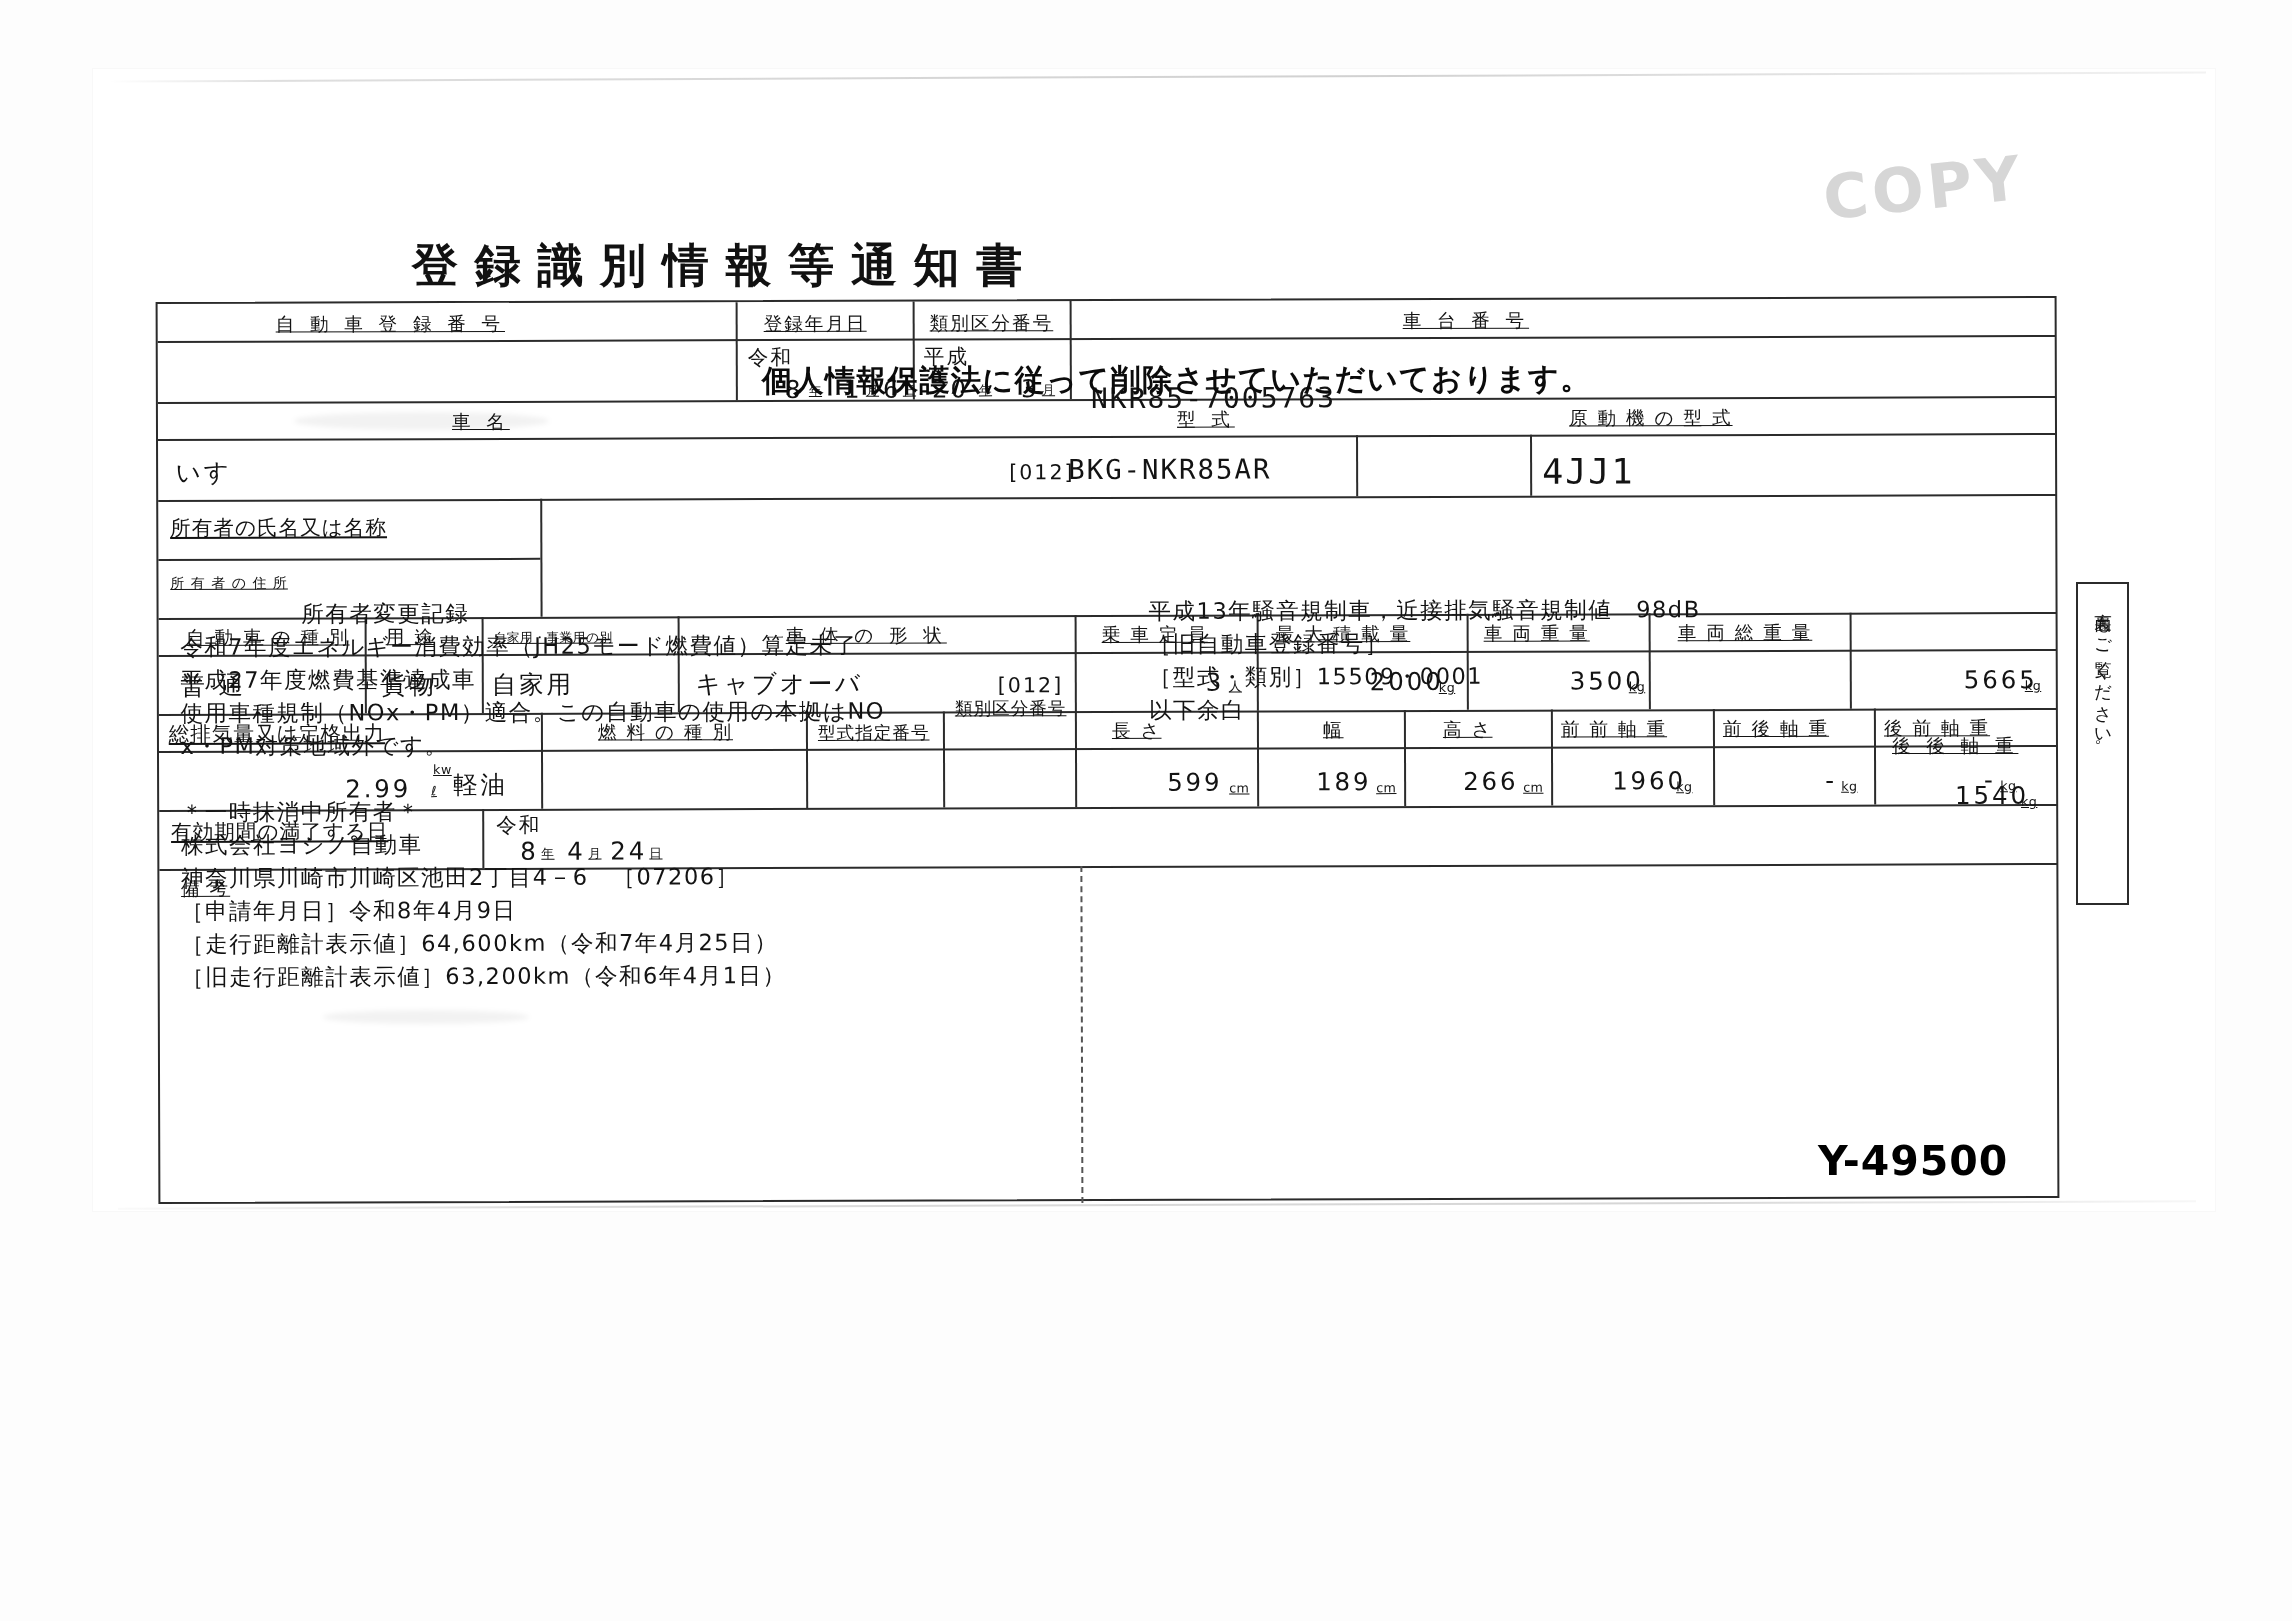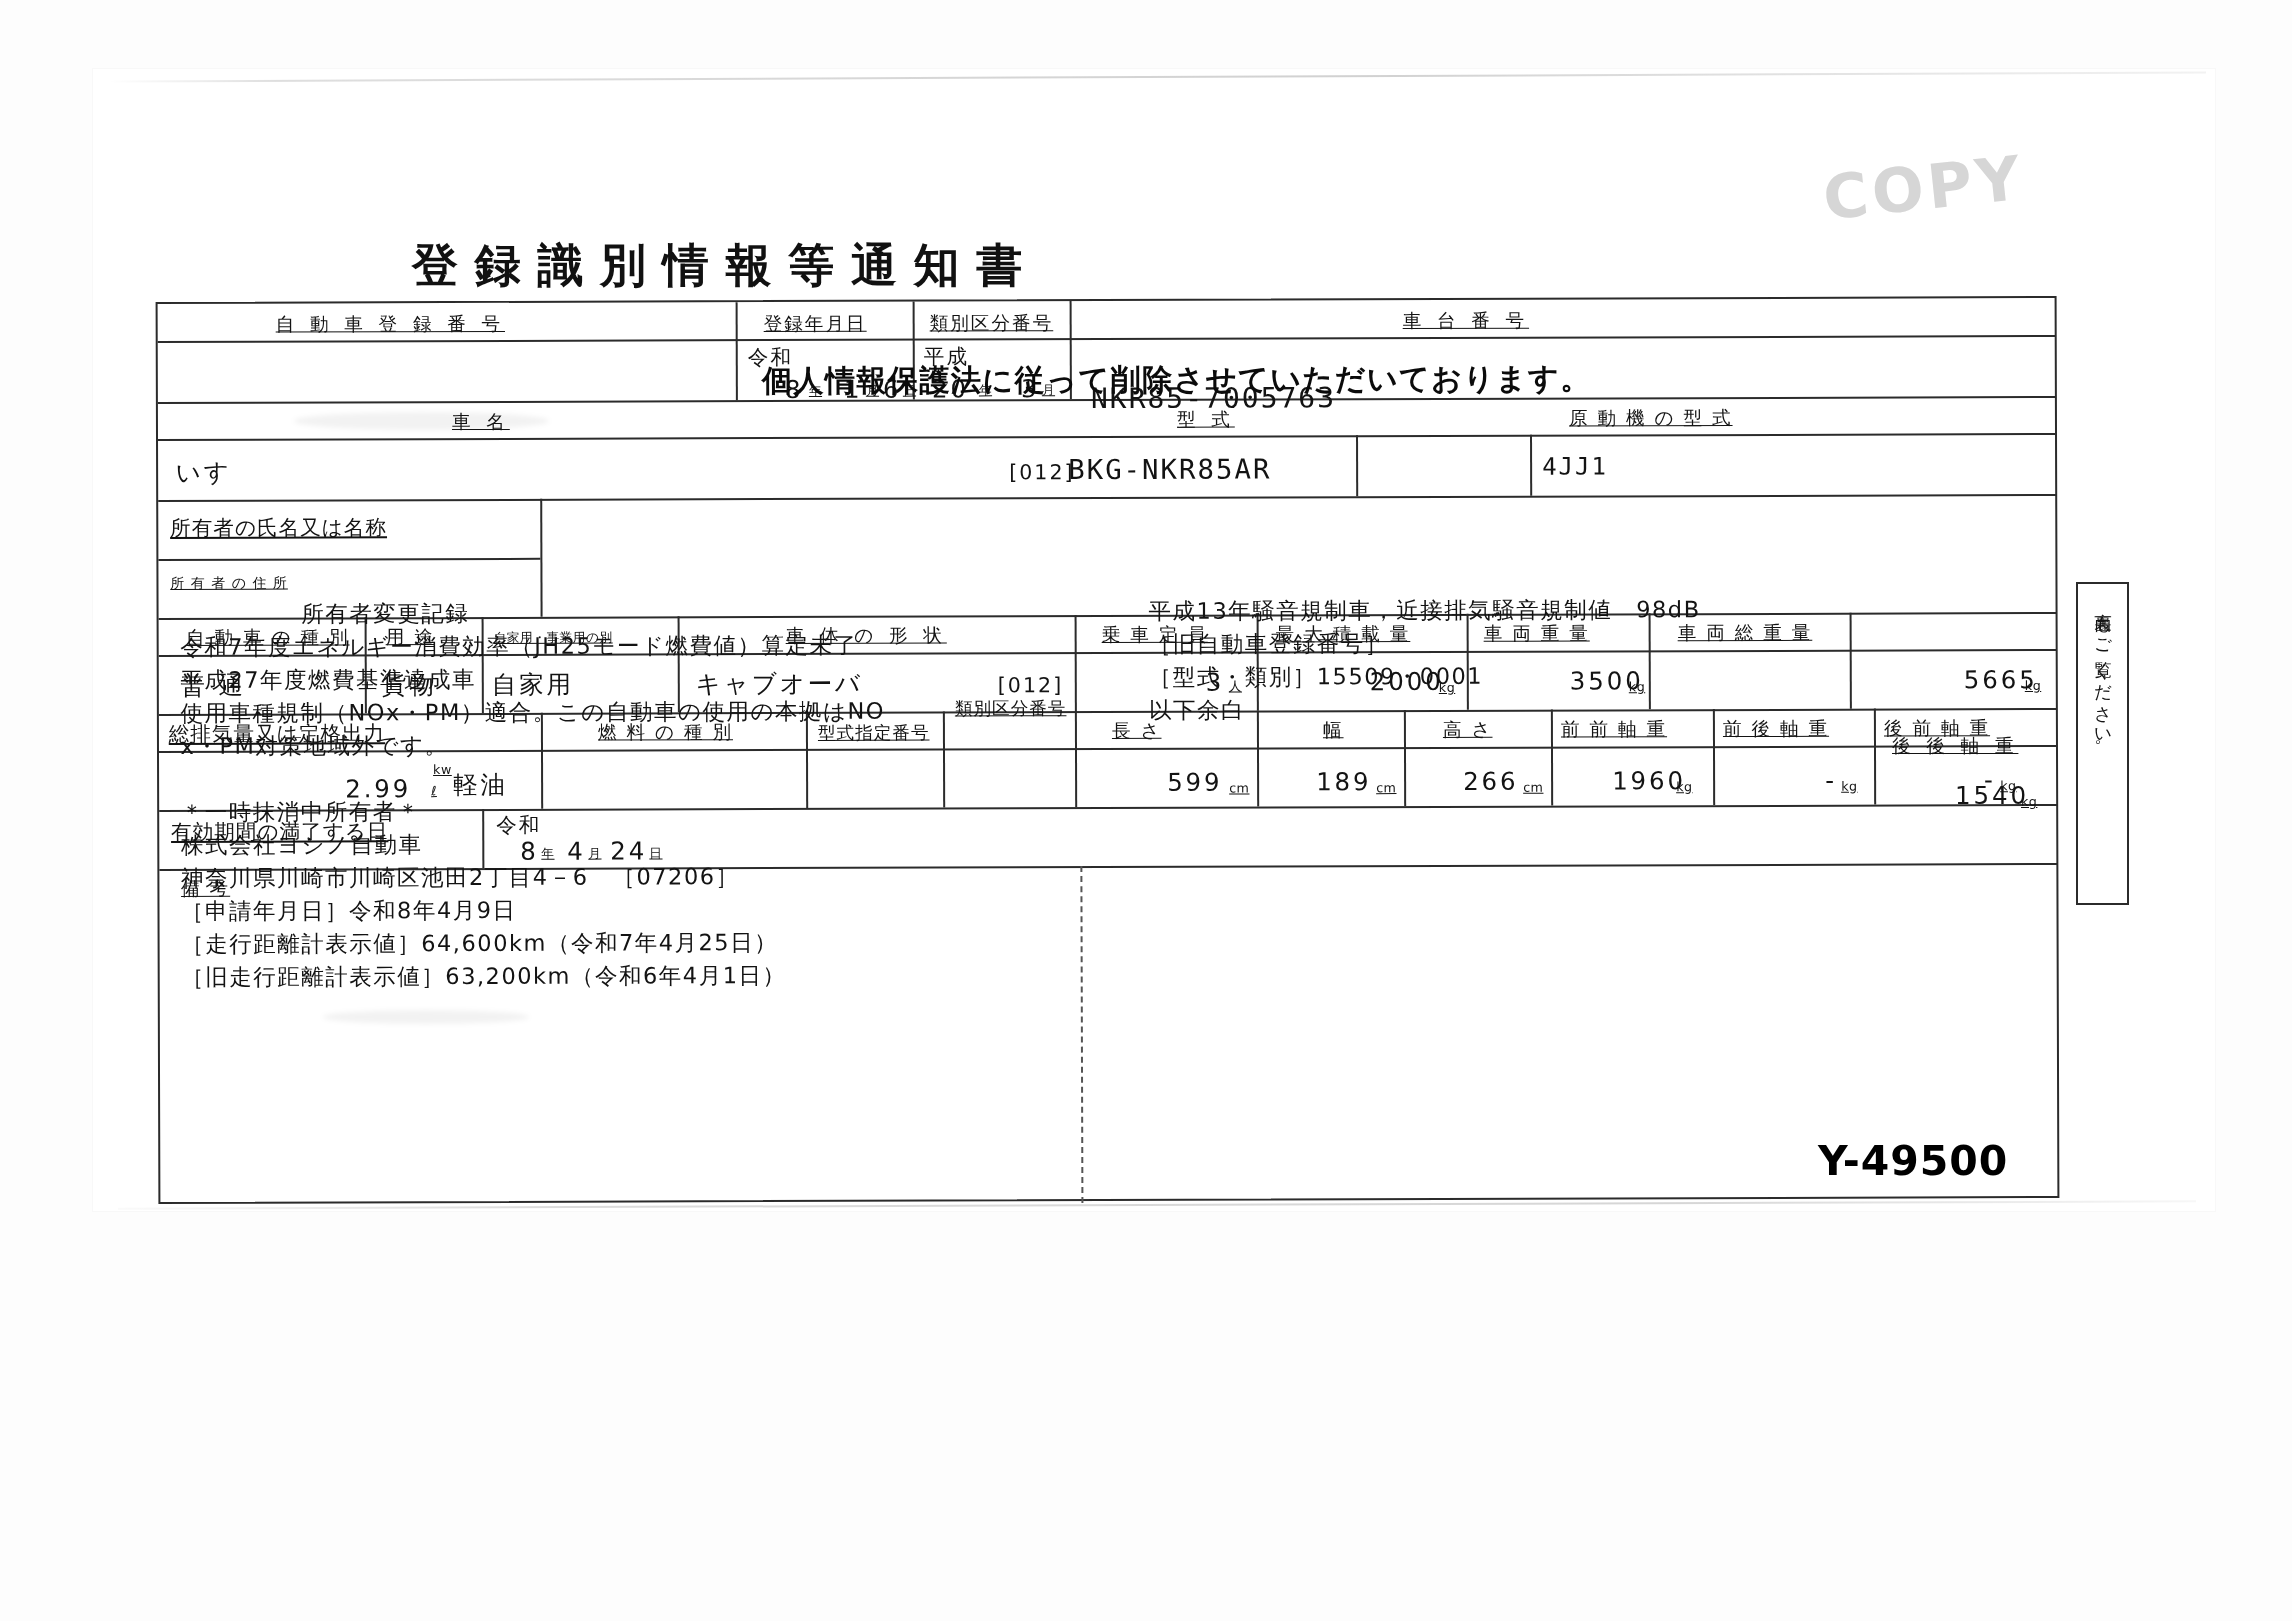--- a/index.html
+++ b/index.html
@@ -251,21 +251,21 @@
 
   <div class="val mono" style="left:933px;top:69px;font-size:28px;margin-top:15px;">NKR85-7005763</div>
 
   <div class="lbl" style="left:294px;top:110px;">車                                            名</div>
   <div class="lbl" style="left:1019px;top:110px;">型                    式</div>
   <div class="lbl sp2" style="left:1411px;top:110px;">原 動 機 の 型 式</div>
 
   <div class="val" style="left:17.6px;top:157px;">いすゞ</div>
   <div class="val small" style="left:851px;top:161px;">[012]</div>
   <div class="val mono" style="left:910px;top:155px;font-size:27.4px;">BKG-NKR85AR</div>
-  <div class="val mono" style="left:1384px;top:155px;font-size:24px;">4JJ1</div>
+  <div class="val mono" style="left:1384px;top:155px;font-size:35px;">4JJ1</div>
 
   <div class="lbl sp0" style="left:11.8px;top:214px;font-size:20.6px;letter-spacing:1px;">所有者の氏名又は名称</div>
   <div class="lbl sp0" style="left:11.8px;top:272px;font-size:14px;letter-spacing:1px;">所 有 者 の 住 所</div>
   <div class="redacted">個人情報保護法に従って削除させていただいております。</div>
 
   <div class="lbl sp2" style="left:27.4px;top:325px;">自 動 車 の 種 別</div>
   <div class="lbl sp2" style="left:227px;top:325px;">用 途</div>
   <div class="lbl tiny" style="left:335px;top:329px;">自家用・事業用の別</div>
   <div class="lbl" style="left:627px;top:325px;">車 体 の 形 状</div>
   <div class="lbl sp2" style="left:943px;top:325px;">乗 車 定 員</div>

